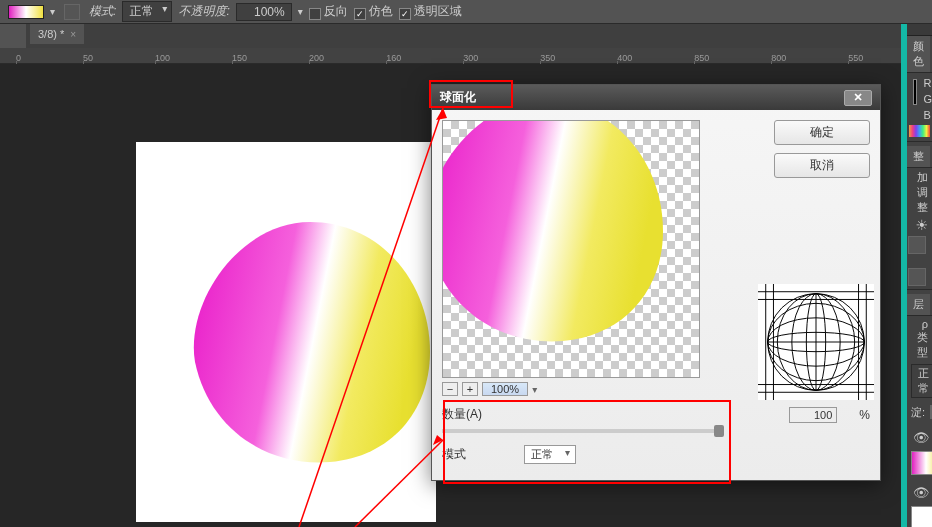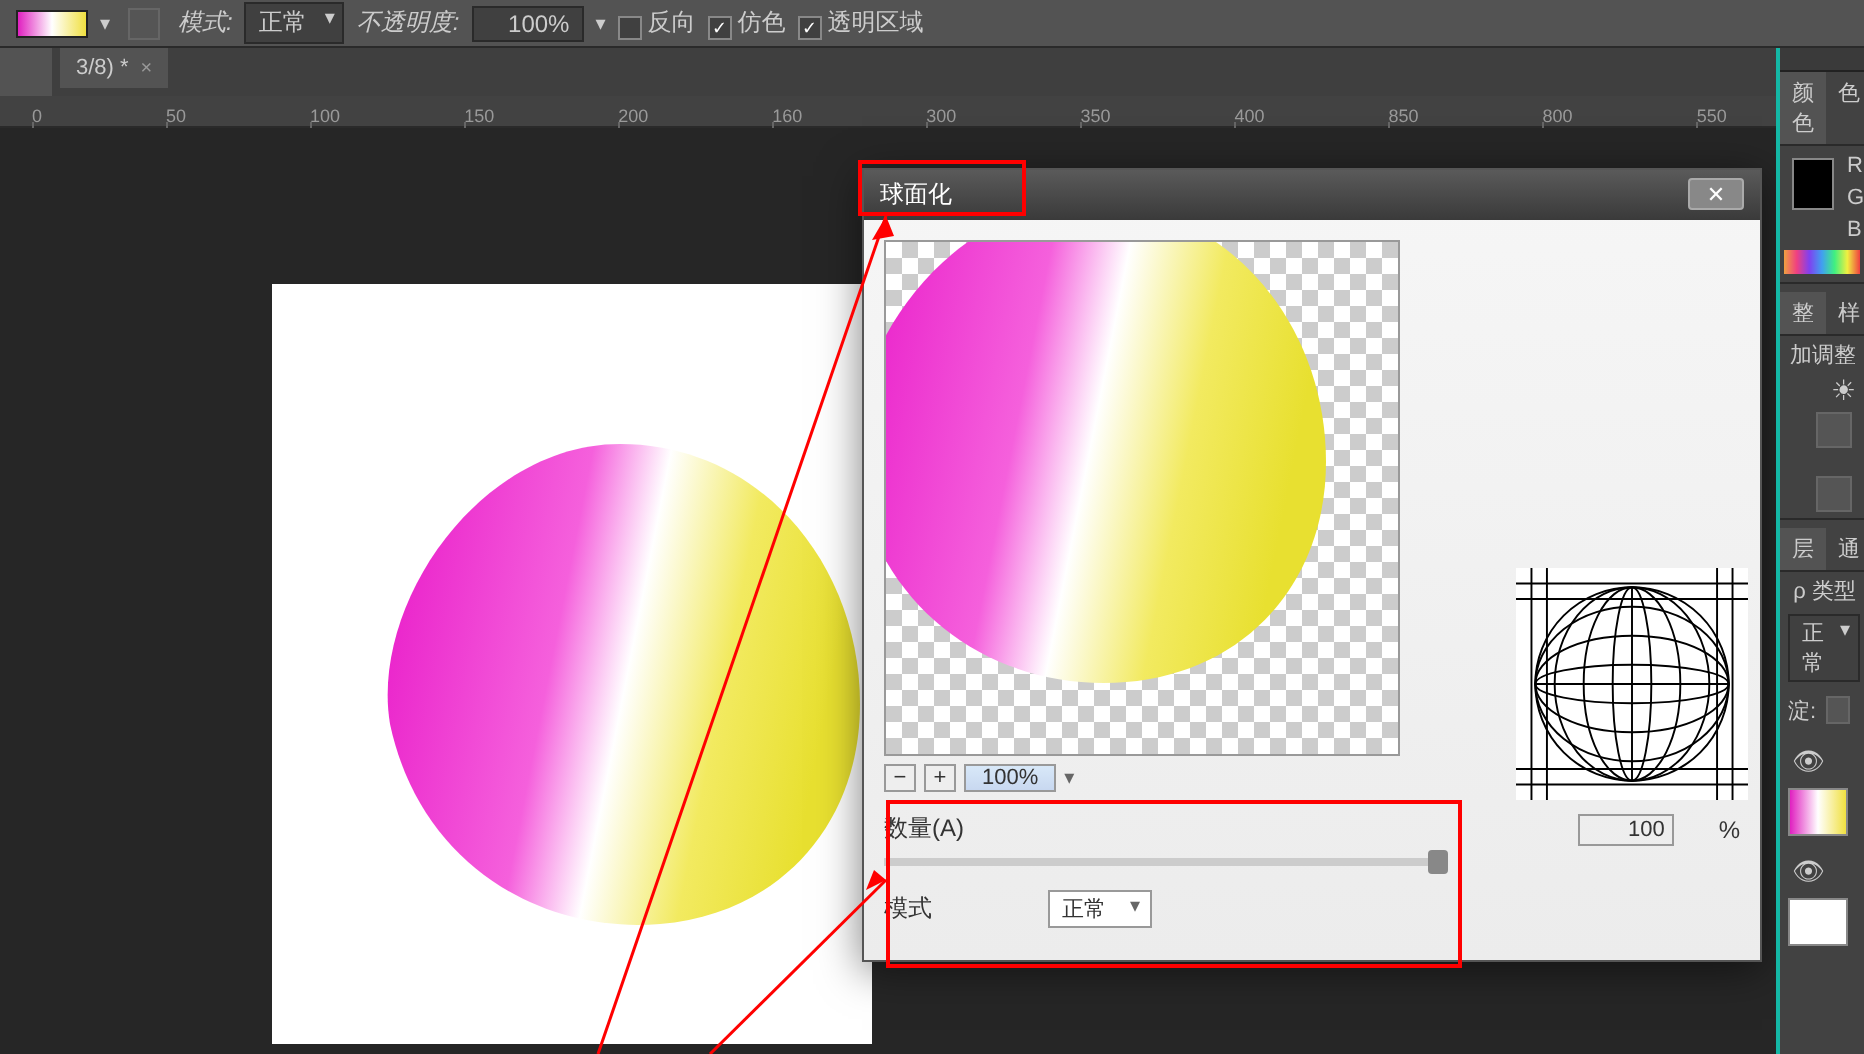--- a/index.html
+++ b/index.html
@@ -128,21 +128,23 @@
       background: linear-gradient(#f6f6f6,#ececec);
       border: 1px solid #555;
       box-shadow: 0 4px 20px rgba(0,0,0,.5);
     }
     .dlg-title {
       background: linear-gradient(#5a5a5a,#3a3a3a);
       color: #fff;
       padding: 4px 8px;
       display: flex;
       justify-content: space-between;
+      align-items: center;
       font-size: 12px;
+      font-weight: bold;
     }
     .dlg-title .x {
       background: #888;
       border: 1px solid #aaa;
       border-radius: 2px;
       width: 28px;
       height: 16px;
       display: flex;
       align-items: center;
       justify-content: center;
@@ -262,24 +264,24 @@
     }
     
     
     .red-box { position: absolute; border: 2px solid red; pointer-events: none; }
     
     
     .right-panels {
       position: absolute;
       right: 0;
       top: 24px;
-      width: 44px;
+      width: 31px;
       height: 503px;
       background: #424242;
-      border-left: 2px solid #14b8a6;
+      border-left: 6px solid #14b8a6;
       font-size: 11px;
       color: #ccc;
     }
     .panel-tab-row { display: flex; gap: 0; border-bottom: 1px solid #2a2a2a; }
     .panel-tab { padding: 3px 6px; background: #535353; }
     .swatch {
       width: 26px;
       height: 26px;
       background: #000;
       border: 1px solid #888;
@@ -385,20 +387,24 @@
         </svg>
       </div>
       <div class="zoom-row">
         <span class="zoom-btn">−</span>
         <span class="zoom-btn">+</span>
         <span class="zoom-val">100%</span>
         <span style="font-size:10px;color:#666;">▾</span>
         <span style="flex:1;"></span>
       </div>
     </div>
+    <div class="btn-col">
+      <div class="ps-btn">确定</div>
+      <div class="ps-btn">取消</div>
+    </div>
 
     <svg class="sphere-icon" viewBox="0 0 120 120">
       <rect x="0" y="0" width="120" height="120" fill="#fff"></rect>
       <g stroke="#000" stroke-width="1" fill="none">
 
         <g>
           <line x1="0" y1="8" x2="120" y2="8"></line>
             <line x1="0" y1="16" x2="120" y2="16"></line>
           <line x1="0" y1="104" x2="120" y2="104"></line>
             <line x1="0" y1="112" x2="120" y2="112"></line>

